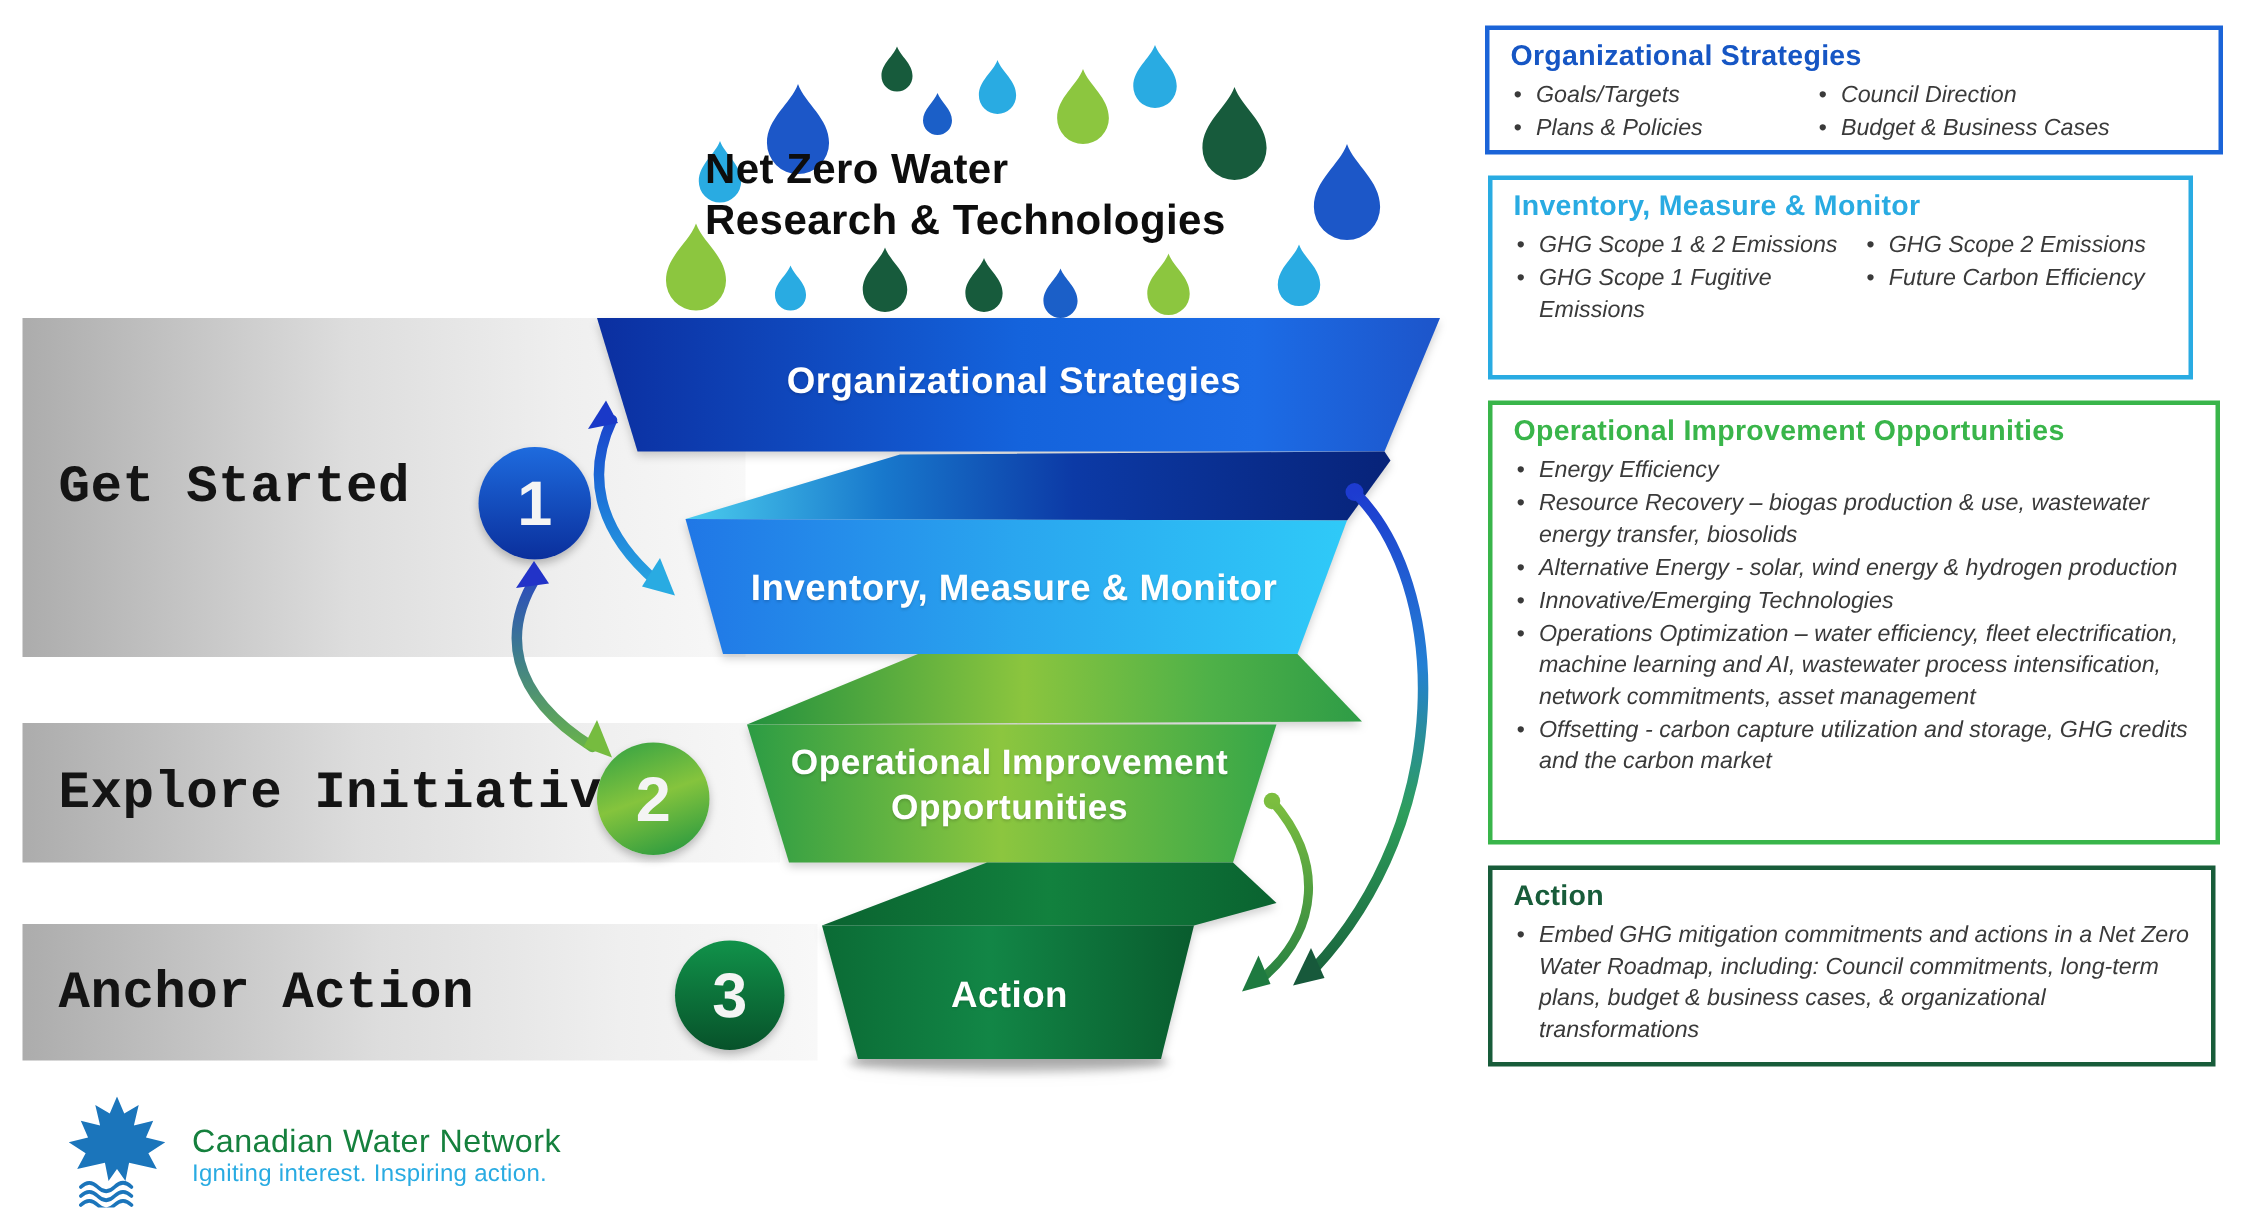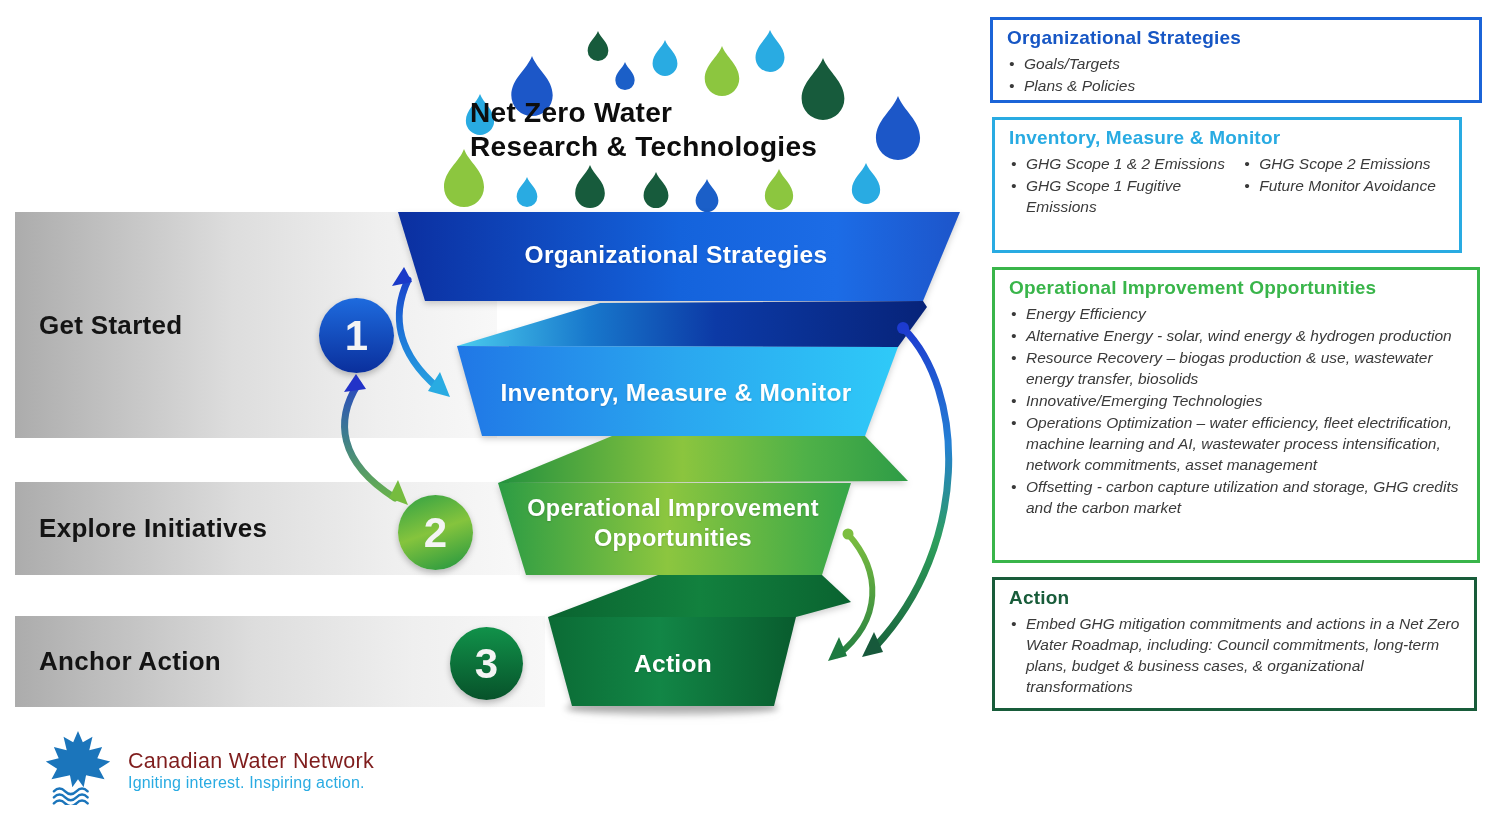--- a/index.html
+++ b/index.html
@@ -7,22 +7,23 @@
     position:relative;width:1500px;height:818px;background:#fff;overflow:hidden;
     font-family:"Liberation Sans",sans-serif;
   }
   
   .step-bar{
     position:absolute;left:15px;
     background:linear-gradient(90deg,#ACACAC 0%,#DDDDDD 45%,#EFEFEF 75%,#F8F8F8 100%);
     display:flex;align-items:center;
   }
   .step-bar .step-label{
-    padding-left:24px;font-size:26px;font-weight:800;color:#141414;letter-spacing:.3px;
+    padding-left:24px;font-size:35px;font-weight:800;color:#141414;letter-spacing:.3px;
     white-space:nowrap;
+    font-family:Liberation Mono, monospace;
   }
   #bar-0{top:212px;width:482px;height:226px;}
   #bar-1{top:482px;width:505px;height:93px;}
   #bar-2{top:616px;width:530px;height:91px;}
   
   .step-circle{
     position:absolute;border-radius:50%;display:flex;align-items:center;justify-content:center;
     color:#F4F4F4;font-weight:700;font-size:42px;
     box-shadow:0 3px 6px rgba(0,0,0,.25);
   }
@@ -224,57 +225,61 @@
     <div>Research &amp; Technologies</div>
   </div>
 
   <div class="panel" id="panel-0" style="border-color: rgb(27, 100, 216);">
     <div class="panel-title" style="color: rgb(22, 86, 196);">Organizational Strategies</div>
     <div class="cols">
       <ul class="col-a">
           <li>Goals/Targets</li>
           <li>Plans &amp; Policies</li>
         </ul>
+      <ul class="col-b">
+          <li>Council Direction</li>
+          <li>Budget &amp; Business Cases</li>
+        </ul>
     </div>
   </div>
   <div class="panel" id="panel-1" style="border-color: rgb(41, 171, 226);">
     <div class="panel-title" style="color: rgb(41, 171, 226);">Inventory, Measure &amp; Monitor</div>
     <div class="cols">
       <ul class="col-a">
           <li>GHG Scope 1 &amp; 2 Emissions</li>
           <li>GHG Scope 1 Fugitive Emissions</li>
         </ul>
       <ul class="col-b">
           <li>GHG Scope 2 Emissions</li>
-          <li>Future Monitor Avoidance</li>
+          <li>Future Carbon Efficiency</li>
         </ul>
     </div>
   </div>
   <div class="panel" id="panel-2" style="border-color: rgb(57, 181, 74);">
     <div class="panel-title" style="color: rgb(57, 181, 74);">Operational Improvement Opportunities</div>
     <ul>
         <li>Energy Efficiency</li>
+        <li>Resource Recovery – biogas production &amp; use, wastewater energy transfer, biosolids</li>
         <li>Alternative Energy - solar, wind energy &amp; hydrogen production</li>
-        <li>Resource Recovery – biogas production &amp; use, wastewater energy transfer, biosolids</li>
         <li>Innovative/Emerging Technologies</li>
         <li>Operations Optimization – water efficiency, fleet electrification, machine learning and AI, wastewater process intensification, network commitments, asset management</li>
         <li>Offsetting - carbon capture utilization and storage, GHG credits and the carbon market</li>
       </ul>
   </div>
   <div class="panel" id="panel-3" style="border-color: rgb(24, 92, 58);">
     <div class="panel-title" style="color: rgb(24, 92, 58);">Action</div>
     <ul>
         <li>Embed GHG mitigation commitments and actions in a Net Zero Water Roadmap, including: Council commitments, long-term plans, budget &amp; business cases, &amp; organizational transformations</li>
       </ul>
   </div>
 
   <svg id="logo-mark" viewBox="0 0 100 92" aria-hidden="true">
     <path fill="#1B75BB" d="M50 0 L56 14 L68 7 L64 24 L80 20 L74 34 L90 38 L76 47 L83 60 L60 55 L57 70 L50 60 L43 70 L40 55 L17 60 L24 47 L10 38 L26 34 L20 20 L36 24 L32 7 L44 14 Z"></path>
     <g fill="none" stroke="#1B75BB" stroke-width="3" stroke-linecap="round">
       <path d="M20 75 q7 -7 14 0 t14 0 t14 0"></path>
       <path d="M20 82.5 q7 -7 14 0 t14 0 t14 0"></path>
       <path d="M20 90 q7 -7 14 0 t14 0 t14 0"></path>
     </g>
   </svg>
-  <div class="logo-name" style="color: #7f1d1d;">Canadian Water Network</div>
+  <div class="logo-name" style="color: #15803d;">Canadian Water Network</div>
   <div class="logo-tag" style="color: rgb(41, 171, 226);">Igniting interest. Inspiring action.</div>
 
 </div>
 
 </body></html>

